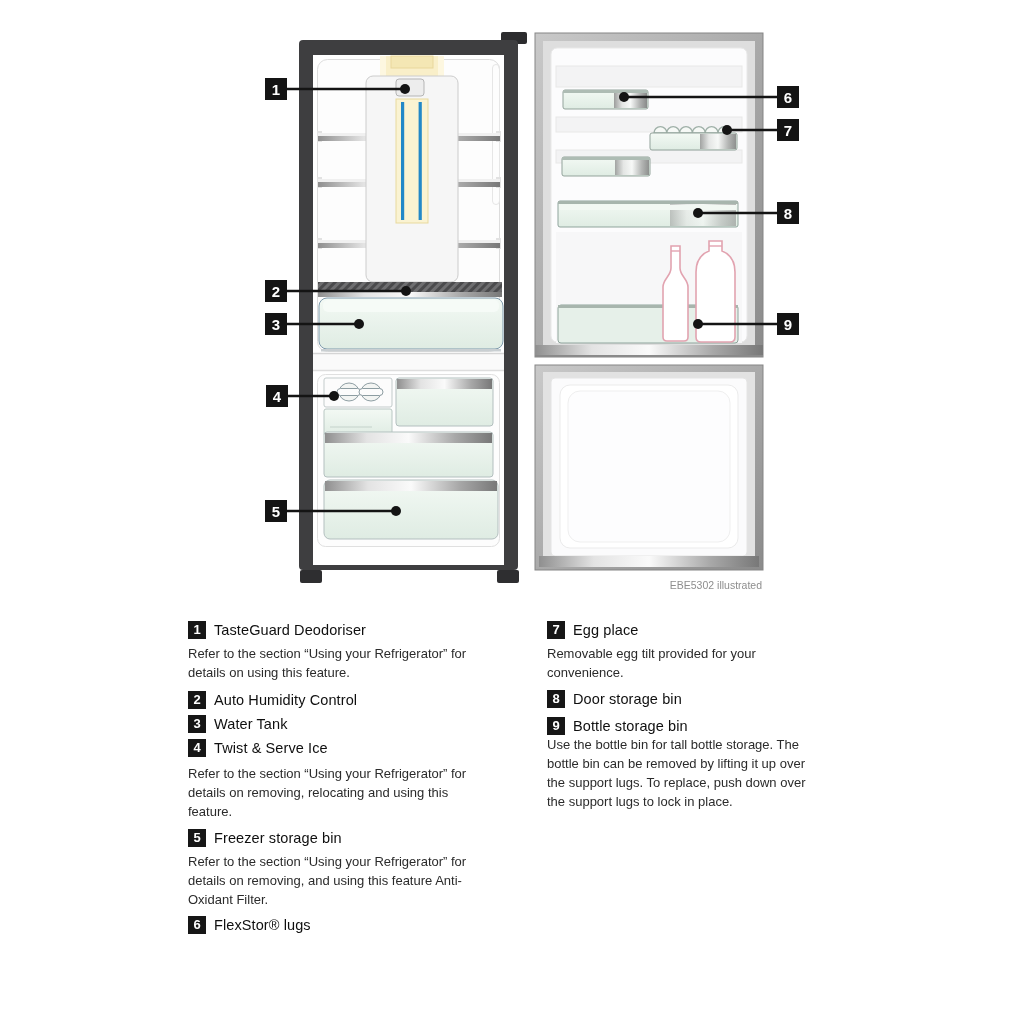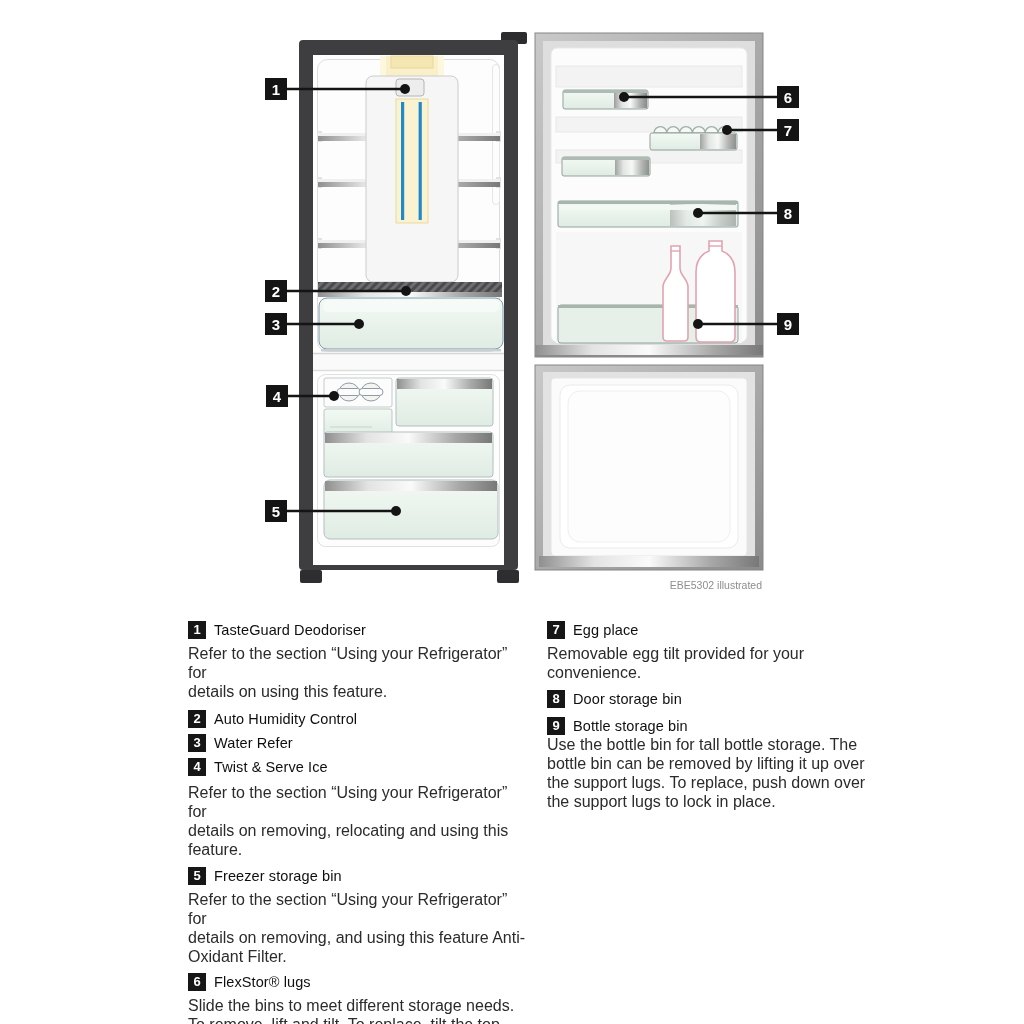--- a/index.html
+++ b/index.html
@@ -11,21 +11,21 @@
       fill:#ffffff;text-anchor:middle;}
   .col{position:absolute;top:615px;}
   .col-left{left:188px;width:341px;}
   .col-right{left:547px;width:330px;}
   .sec-head{display:flex;align-items:center;gap:8px;height:18px;}
   .numbox{width:18px;height:18px;flex:0 0 18px;background:#161616;color:#ffffff;
           font-weight:bold;font-size:13px;display:flex;align-items:center;
           justify-content:center;line-height:18px;}
   .sec-title{font-weight:normal;font-size:14.5px;color:#0f0f0f;letter-spacing:.1px;
              white-space:nowrap;}
-  .sec-body{font-size:16px;line-height:19px;color:#2b2b2b;margin:0;
+  .sec-body{font-size:13px;line-height:19px;color:#2b2b2b;margin:0;
             white-space:pre-line;}
 </style>
 </head>
 <body>
 
 <div class="page">
 
 <svg class="diagram" width="1024" height="612" viewBox="0 0 1024 612">
   <defs>
     <linearGradient id="metalH" x1="0" y1="0" x2="1" y2="0">
@@ -253,21 +253,21 @@
   </section>
   <section>
     <div class="sec-head" style="margin-top:9px">
       <span class="numbox">2</span>
       <span class="sec-title">Auto Humidity Control</span>
     </div>
   </section>
   <section>
     <div class="sec-head" style="margin-top:6px">
       <span class="numbox">3</span>
-      <span class="sec-title">Water Refer</span>
+      <span class="sec-title">Water Tank</span>
     </div>
   </section>
   <section>
     <div class="sec-head" style="margin-top:6px">
       <span class="numbox">4</span>
       <span class="sec-title">Twist &amp; Serve Ice</span>
     </div>
     <p class="sec-body" style="margin-top:7px">Refer to the section “Using your Refrigerator” for
 details on removing, relocating and using this
 feature.</p>
@@ -279,23 +279,20 @@
     </div>
     <p class="sec-body" style="margin-top:5px">Refer to the section “Using your Refrigerator” for
 details on removing, and using this feature Anti-
 Oxidant Filter.</p>
   </section>
   <section>
     <div class="sec-head" style="margin-top:7px">
       <span class="numbox">6</span>
       <span class="sec-title">FlexStor® lugs</span>
     </div>
-    <p class="sec-body" style="margin-top:5px">Slide the bins to meet different storage needs.
-To remove, lift and tilt. To replace, tilt the top
-and push down until locked in place.</p>
   </section>
 </div>
 
 <div class="col col-right">
   <section>
     <div class="sec-head" style="margin-top:6px">
       <span class="numbox">7</span>
       <span class="sec-title">Egg place</span>
     </div>
     <p class="sec-body" style="margin-top:5px">Removable egg tilt provided for your

